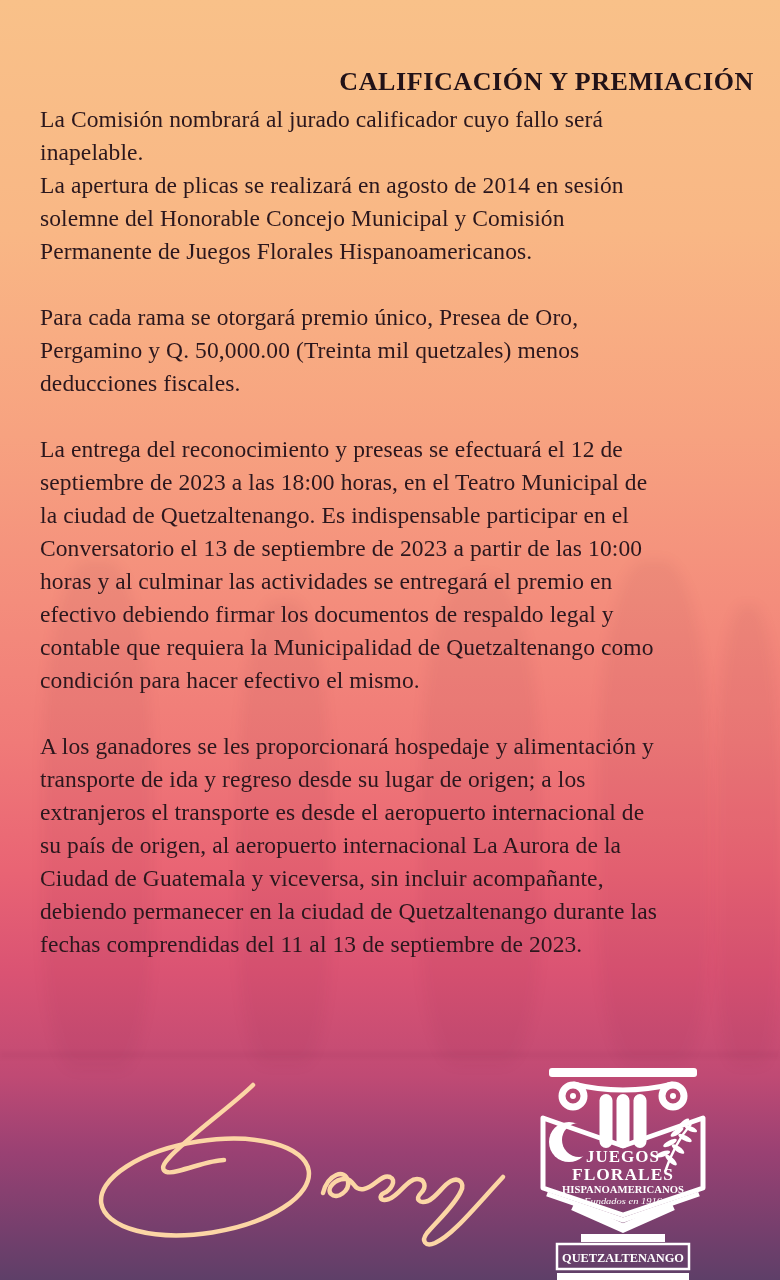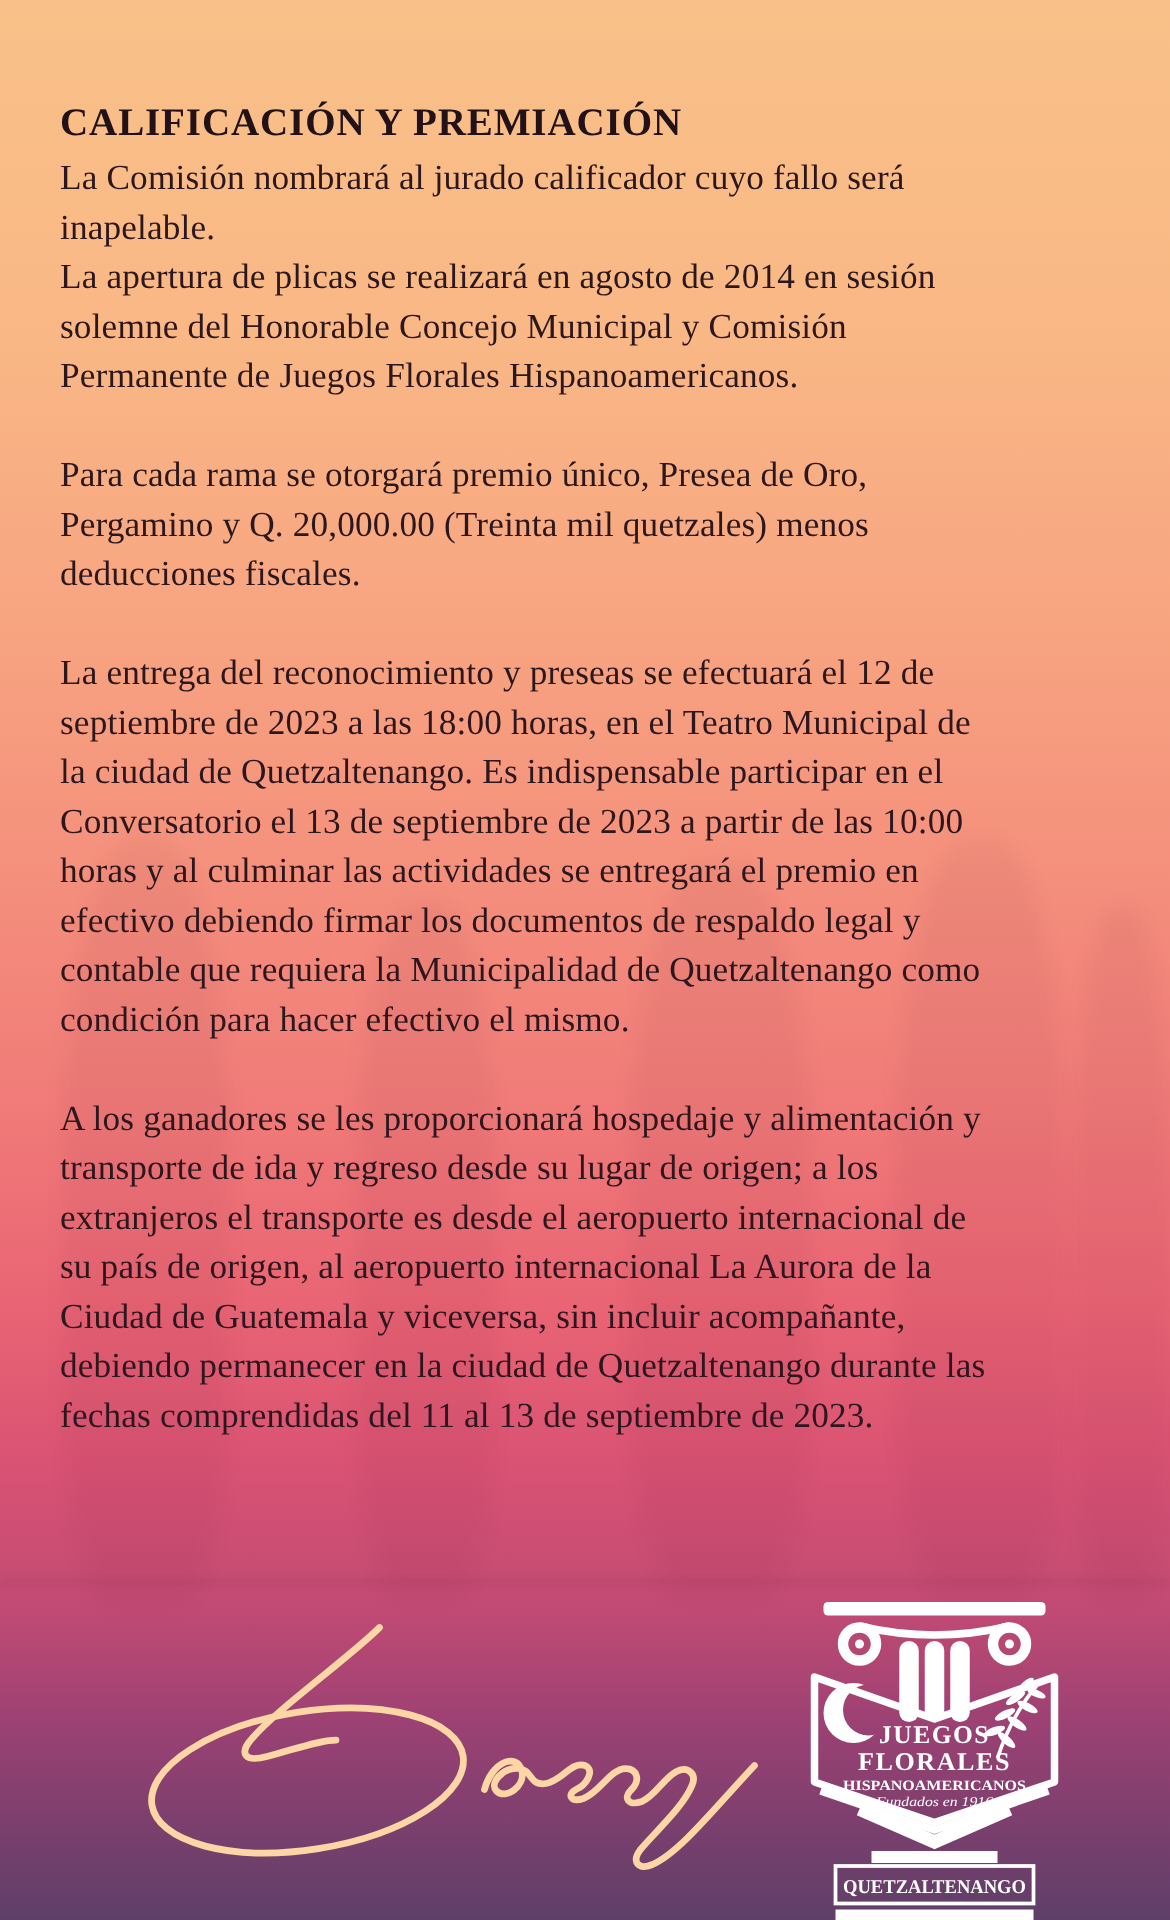--- a/index.html
+++ b/index.html
@@ -43,20 +43,21 @@
     width: 714px;
     color: #2b171d;
   }
   .poster-title {
     margin: 0 0 3px 0;
     font-size: 26px;
     line-height: 36px;
     font-weight: bold;
     letter-spacing: 0.6px;
     color: #221218;
+    text-align: right;
   }
   .para {
     margin: 0 0 33px 0;
     font-size: 23.5px;
     line-height: 33px;
     white-space: pre-line;
     letter-spacing: 0.1px;
   }
   .signature-svg {
     position: absolute;
@@ -108,21 +109,21 @@
 
   <div class="text-block">
     <h1 class="poster-title">CALIFICACIÓN Y PREMIACIÓN</h1>
     <div>
         <div class="para">La Comisión nombrará al jurado calificador cuyo fallo será
 inapelable.
 La apertura de plicas se realizará en agosto de 2014 en sesión
 solemne del Honorable Concejo Municipal y Comisión
 Permanente de Juegos Florales Hispanoamericanos.</div>
         <div class="para">Para cada rama se otorgará premio único, Presea de Oro,
-Pergamino y Q. 20,000.00 (Treinta mil quetzales) menos
+Pergamino y Q. 50,000.00 (Treinta mil quetzales) menos
 deducciones fiscales.</div>
         <div class="para">La entrega del reconocimiento y preseas se efectuará el 12 de
 septiembre de 2023 a las 18:00 horas, en el Teatro Municipal de
 la ciudad de Quetzaltenango. Es indispensable participar en el
 Conversatorio el 13 de septiembre de 2023 a partir de las 10:00
 horas y al culminar las actividades se entregará el premio en
 efectivo debiendo firmar los documentos de respaldo legal y
 contable que requiera la Municipalidad de Quetzaltenango como
 condición para hacer efectivo el mismo.</div>
         <div class="para">A los ganadores se les proporcionará hospedaje y alimentación y

